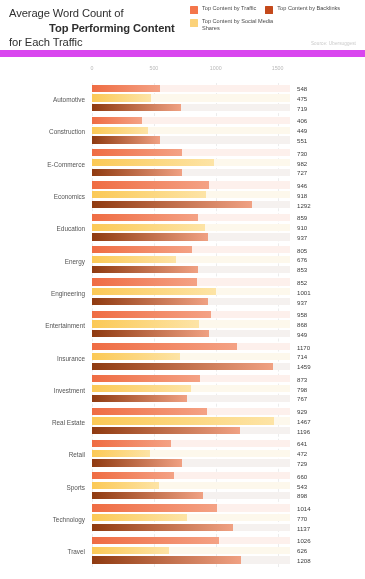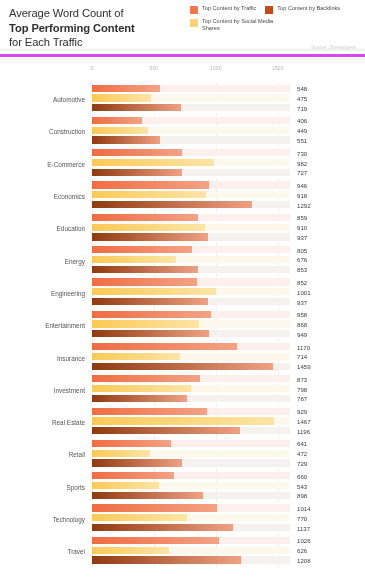--- a/index.html
+++ b/index.html
@@ -10,31 +10,31 @@
     color:#3b3b3b;
     overflow:hidden;
   }
   #page { position:relative; width:365px; height:579px; background:#fff; }
 
   
   .header {
     position:relative;
     height:57px;
     padding:6px 8px 15px 9px;
-    border-bottom:3px solid #d946ef;
+    border-bottom:7px solid #d946ef;
   }
   .title {
     width:180px;
     font-size:11.2px;
     line-height:14.6px;
     color:#2f2f2f;
     letter-spacing:-0.1px;
   }
   .title .ln { display:block; white-space:nowrap; }
-  .title .ln.bold { font-weight:bold; }
+  .title .ln.bold { font-weight:bold;margin-left:40px; }
 
   .legend {
     position:absolute;
     left:190px; top:5px;
     width:172px;
   }
   .legend-row { display:flex; align-items:flex-start; margin-bottom:4px; }
   .legend-item { display:flex; align-items:flex-start; margin-right:9px; }
   .legend-item:last-child { margin-right:0; }
   .swatch {

